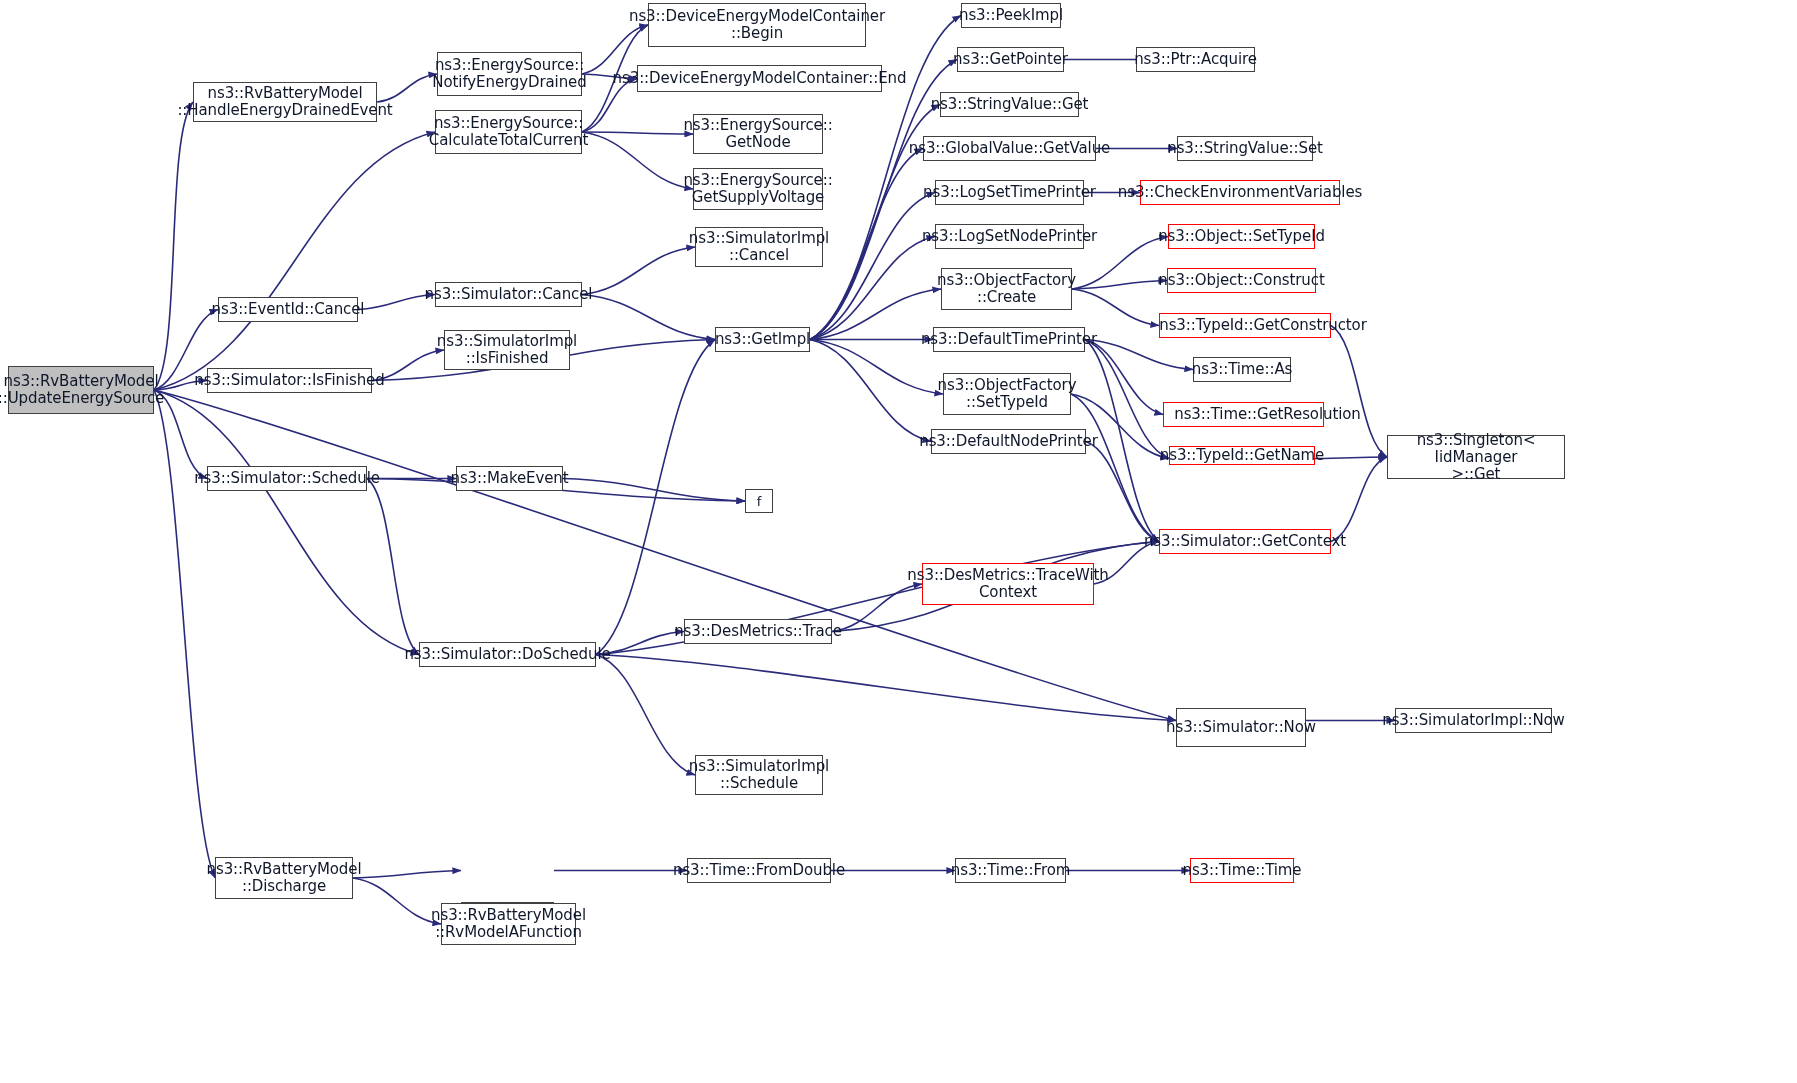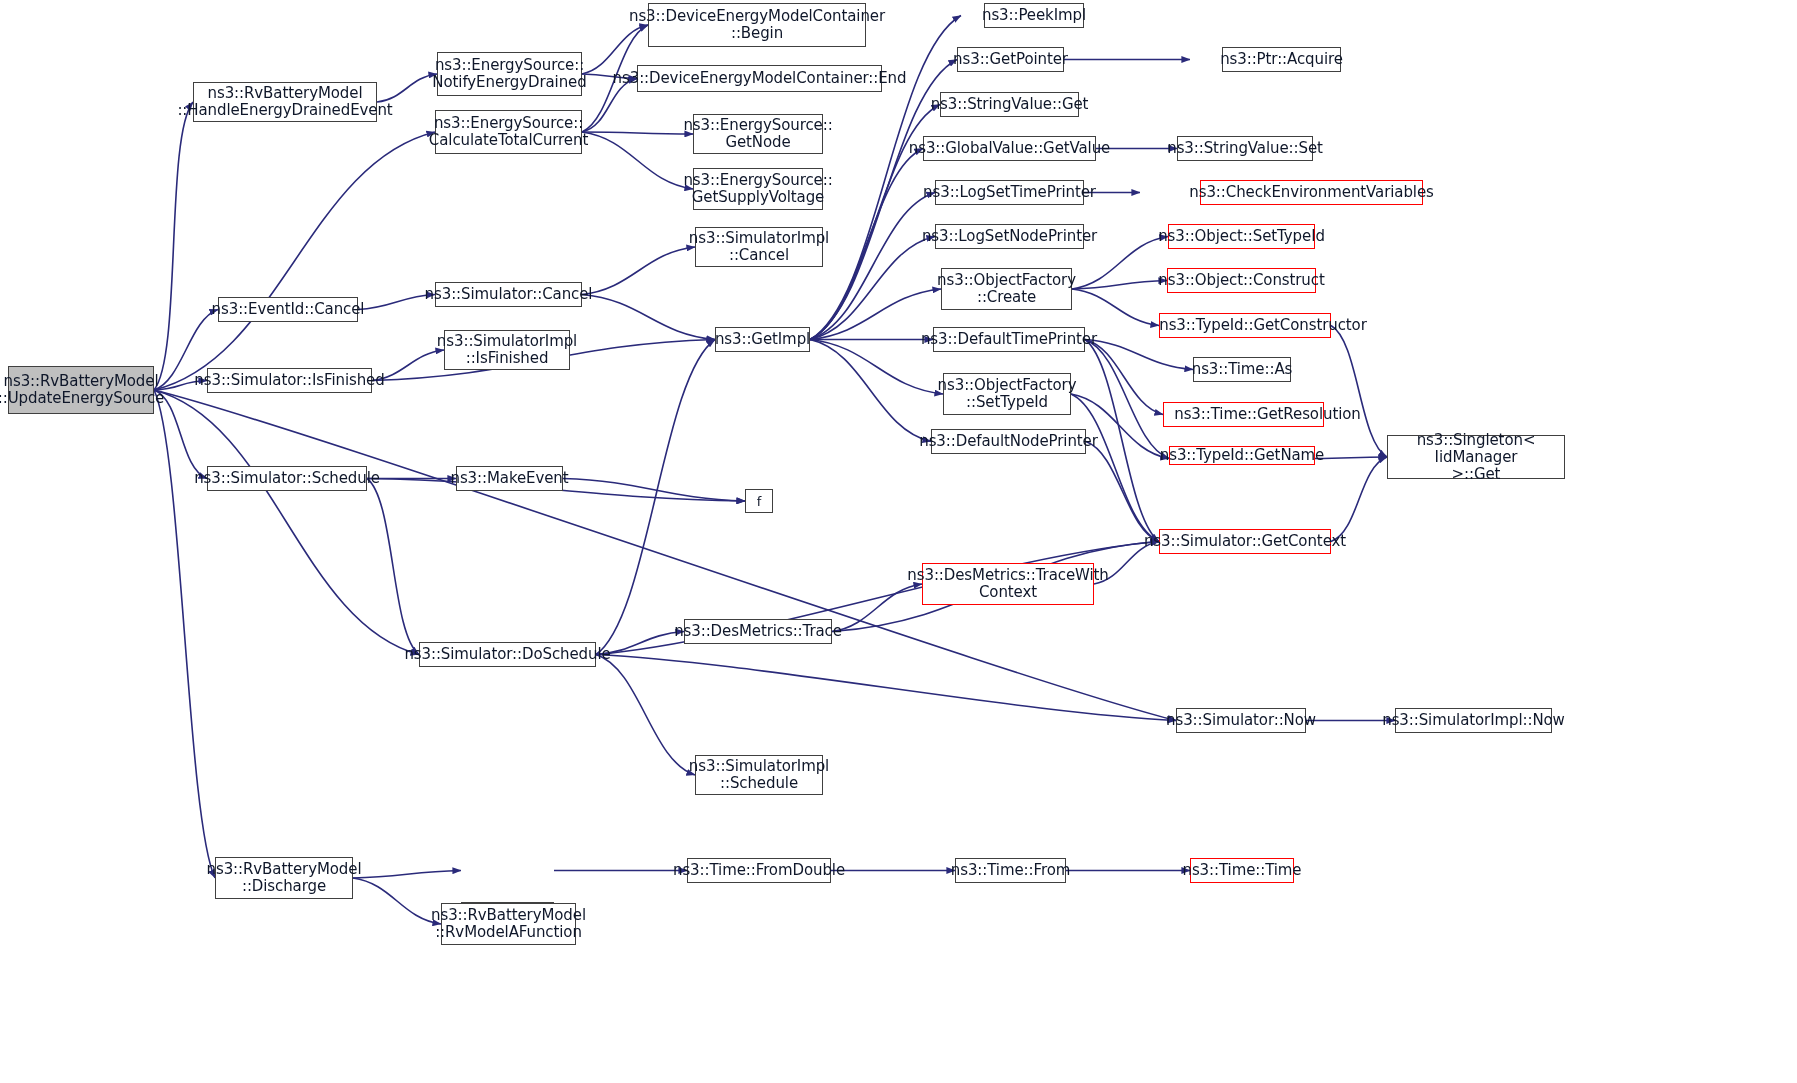--- a/index.html
+++ b/index.html
@@ -119,28 +119,28 @@
       <div class="node" style="left: 693px; top: 168px; width: 130px; height: 42px;">ns3::EnergySource::
 GetSupplyVoltage</div>
       <div class="node" style="left: 218px; top: 297px; width: 140px; height: 25px;">ns3::EventId::Cancel</div>
       <div class="node" style="left: 435px; top: 282px; width: 147px; height: 25px;">ns3::Simulator::Cancel</div>
       <div class="node" style="left: 695px; top: 227px; width: 128px; height: 40px;">ns3::SimulatorImpl
 ::Cancel</div>
       <div class="node" style="left: 207px; top: 368px; width: 165px; height: 25px;">ns3::Simulator::IsFinished</div>
       <div class="node" style="left: 444px; top: 330px; width: 126px; height: 40px;">ns3::SimulatorImpl
 ::IsFinished</div>
       <div class="node" style="left: 715px; top: 327px; width: 95px; height: 25px;">ns3::GetImpl</div>
-      <div class="node" style="left: 961px; top: 3px; width: 100px; height: 25px; margin-left: 23px;">ns3::PeekImpl</div>
+      <div class="node" style="left: 961px; top: 3px; width: 100px; height: 25px;">ns3::PeekImpl</div>
       <div class="node" style="left: 957px; top: 47px; width: 107px; height: 25px;">ns3::GetPointer</div>
-      <div class="node" style="left: 1222px; top: 47px; width: 119px; height: 25px;">ns3::Ptr::Acquire</div>
+      <div class="node" style="left: 1136px; top: 47px; width: 119px; height: 25px;">ns3::Ptr::Acquire</div>
       <div class="node" style="left: 940px; top: 92px; width: 139px; height: 25px;">ns3::StringValue::Get</div>
       <div class="node" style="left: 923px; top: 136px; width: 173px; height: 25px;">ns3::GlobalValue::GetValue</div>
       <div class="node" style="left: 1177px; top: 136px; width: 136px; height: 25px;">ns3::StringValue::Set</div>
       <div class="node" style="left: 935px; top: 180px; width: 149px; height: 25px;">ns3::LogSetTimePrinter</div>
-      <div class="node red" style="left: 1200px; top: 180px; width: 223px; height: 25px;">ns3::CheckEnvironmentVariables</div>
+      <div class="node red" style="left: 1140px; top: 180px; width: 200px; height: 25px;">ns3::CheckEnvironmentVariables</div>
       <div class="node" style="left: 935px; top: 224px; width: 149px; height: 25px;">ns3::LogSetNodePrinter</div>
       <div class="node" style="left: 941px; top: 268px; width: 131px; height: 42px;">ns3::ObjectFactory
 ::Create</div>
       <div class="node red" style="left: 1168px; top: 224px; width: 147px; height: 25px;">ns3::Object::SetTypeId</div>
       <div class="node red" style="left: 1167px; top: 268px; width: 149px; height: 25px;">ns3::Object::Construct</div>
       <div class="node red" style="left: 1159px; top: 313px; width: 172px; height: 25px; padding-left: 36px;">ns3::TypeId::GetConstructor</div>
       <div class="node" style="left: 933px; top: 327px; width: 152px; height: 25px;">ns3::DefaultTimePrinter</div>
       <div class="node" style="left: 1193px; top: 357px; width: 98px; height: 25px;">ns3::Time::As</div>
       <div class="node" style="left: 943px; top: 373px; width: 128px; height: 42px;">ns3::ObjectFactory
 ::SetTypeId</div>
@@ -152,21 +152,21 @@
       <div class="node" style="left: 207px; top: 466px; width: 160px; height: 25px;">ns3::Simulator::Schedule</div>
       <div class="node" style="left: 456px; top: 466px; width: 107px; height: 25px;">ns3::MakeEvent</div>
       <div class="node small" style="left: 745px; top: 489px; width: 28px; height: 24px;">f</div>
       <div class="node red" style="left: 1159px; top: 529px; width: 172px; height: 25px;">ns3::Simulator::GetContext</div>
       <div class="node red" style="left: 922px; top: 563px; width: 172px; height: 42px;">ns3::DesMetrics::TraceWith
 Context</div>
       <div class="node" style="left: 684px; top: 619px; width: 148px; height: 25px;">ns3::DesMetrics::Trace</div>
       <div class="node" style="left: 419px; top: 642px; width: 177px; height: 25px;">ns3::Simulator::DoSchedule</div>
       <div class="node" style="left: 695px; top: 755px; width: 128px; height: 40px;">ns3::SimulatorImpl
 ::Schedule</div>
-      <div class="node" style="left: 1176px; top: 708px; width: 130px; height: 25px;">ns3::Simulator::Now</div>
+      <div class="node" style="left: 1176px; top: 708px; width: 130px; height: 39px;">ns3::Simulator::Now</div>
       <div class="node" style="left: 1395px; top: 708px; width: 157px; height: 25px;">ns3::SimulatorImpl::Now</div>
       <div class="node" style="left: 215px; top: 857px; width: 138px; height: 42px;">ns3::RvBatteryModel
 ::Discharge</div>
       <div class="node" style="left: 461px; top: 858px; width: 93px; height: 25px; margin-top: 44px;">ns3::Seconds</div>
       <div class="node" style="left: 687px; top: 858px; width: 144px; height: 25px;">ns3::Time::FromDouble</div>
       <div class="node" style="left: 955px; top: 858px; width: 111px; height: 25px;">ns3::Time::From</div>
       <div class="node red" style="left: 1190px; top: 858px; width: 104px; height: 25px;">ns3::Time::Time</div>
       <div class="node" style="left: 441px; top: 903px; width: 135px; height: 42px;">ns3::RvBatteryModel
 ::RvModelAFunction</div>
     </div>

